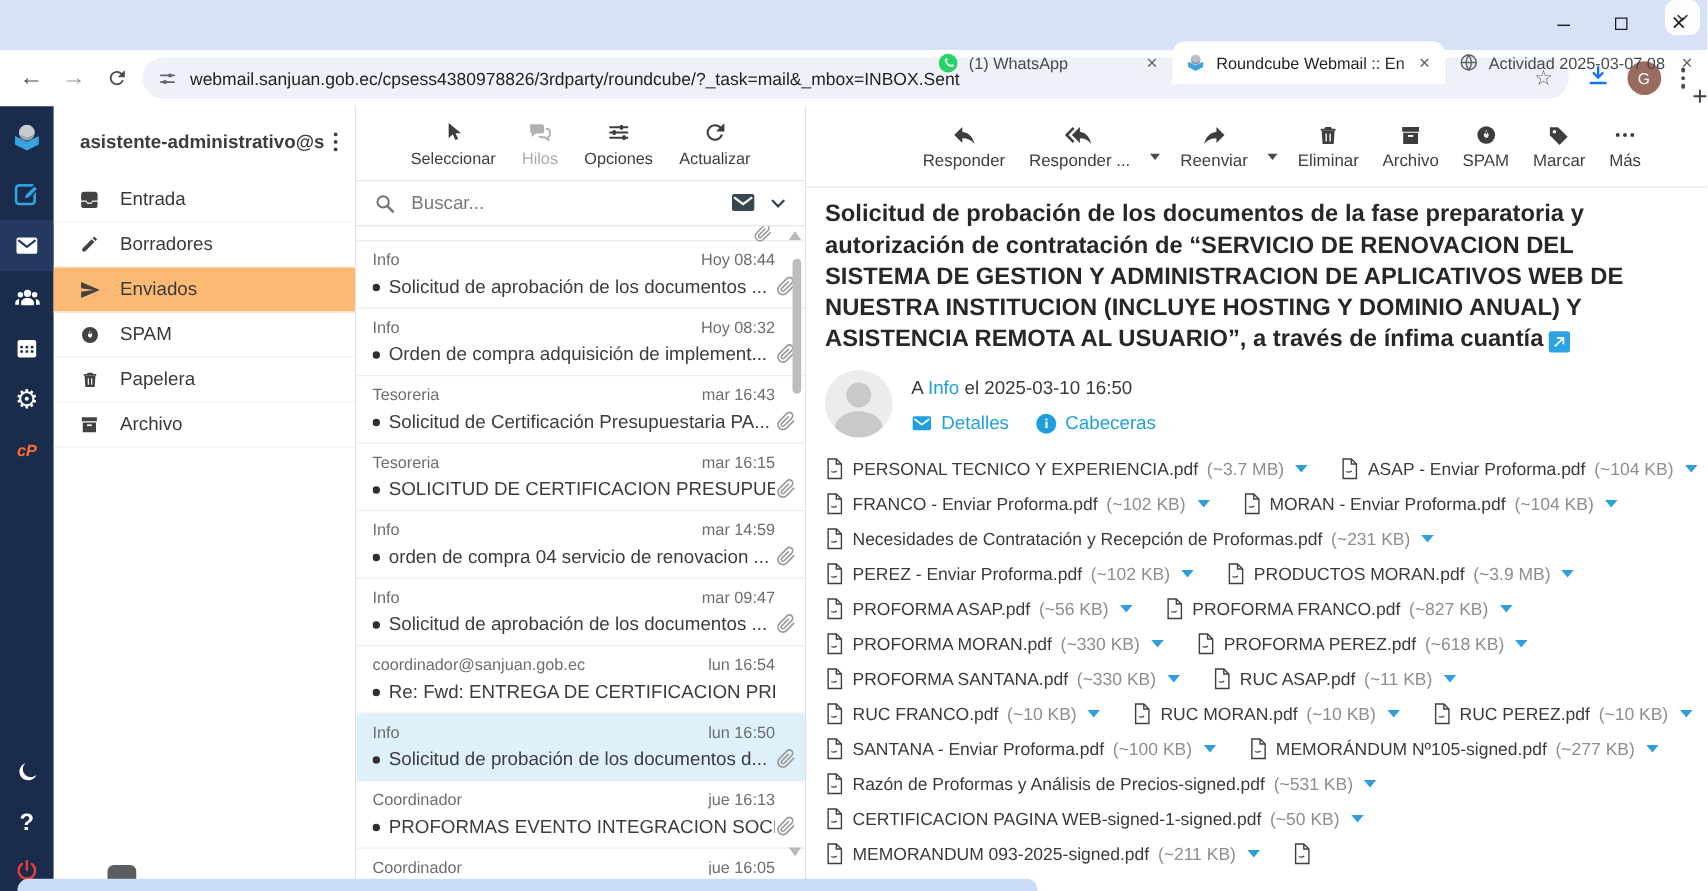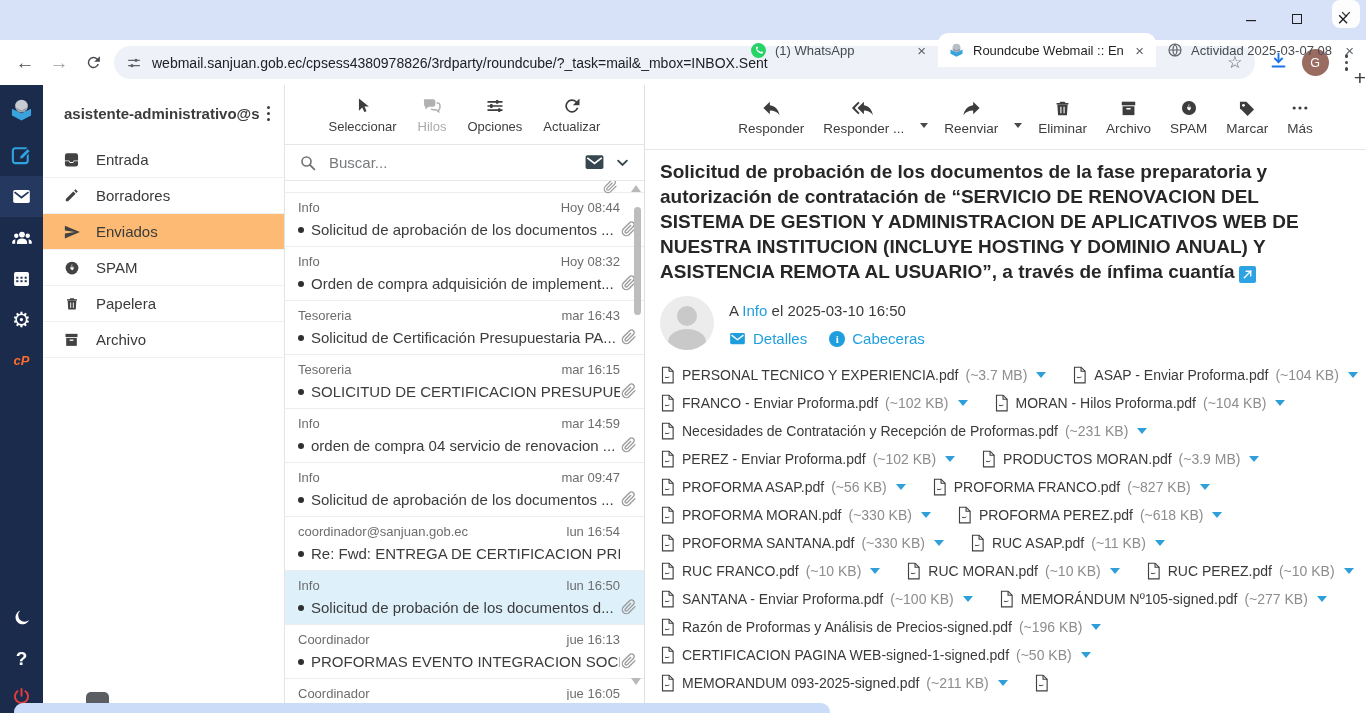--- a/index.html
+++ b/index.html
@@ -669,21 +669,21 @@
     <span class="acaret"></span>
   </span>
             <span class="att">
     <svg width="15" height="18" viewBox="0 0 24 28">
                 <g fill="none" stroke="#3f3f3f" stroke-width="1.8">
                   <path d="M4 1.5h10.5L21 8v18.5H4z"></path>
                   <path d="M14.5 1.5V8H21"></path>
                 </g>
                 <path d="M8 17.5c2 1 5 1 7-.5" fill="none" stroke="#3f3f3f" stroke-width="1.6"></path>
               </svg>
-    <span class="aname">MORAN - Hilos Proforma.pdf</span>
+    <span class="aname">MORAN - Enviar Proforma.pdf</span>
     <span class="size">(~104 KB)</span>
     <span class="acaret"></span>
   </span>
             <span class="att">
     <svg width="15" height="18" viewBox="0 0 24 28">
                 <g fill="none" stroke="#3f3f3f" stroke-width="1.8">
                   <path d="M4 1.5h10.5L21 8v18.5H4z"></path>
                   <path d="M14.5 1.5V8H21"></path>
                 </g>
                 <path d="M8 17.5c2 1 5 1 7-.5" fill="none" stroke="#3f3f3f" stroke-width="1.6"></path>
@@ -850,21 +850,21 @@
   </span>
             <span class="att">
     <svg width="15" height="18" viewBox="0 0 24 28">
                 <g fill="none" stroke="#3f3f3f" stroke-width="1.8">
                   <path d="M4 1.5h10.5L21 8v18.5H4z"></path>
                   <path d="M14.5 1.5V8H21"></path>
                 </g>
                 <path d="M8 17.5c2 1 5 1 7-.5" fill="none" stroke="#3f3f3f" stroke-width="1.6"></path>
               </svg>
     <span class="aname">Razón de Proformas y Análisis de Precios-signed.pdf</span>
-    <span class="size">(~196 KB)</span>
+    <span class="size">(~531 KB)</span>
     <span class="acaret"></span>
   </span>
             <span class="att">
     <svg width="15" height="18" viewBox="0 0 24 28">
                 <g fill="none" stroke="#3f3f3f" stroke-width="1.8">
                   <path d="M4 1.5h10.5L21 8v18.5H4z"></path>
                   <path d="M14.5 1.5V8H21"></path>
                 </g>
                 <path d="M8 17.5c2 1 5 1 7-.5" fill="none" stroke="#3f3f3f" stroke-width="1.6"></path>
               </svg>

